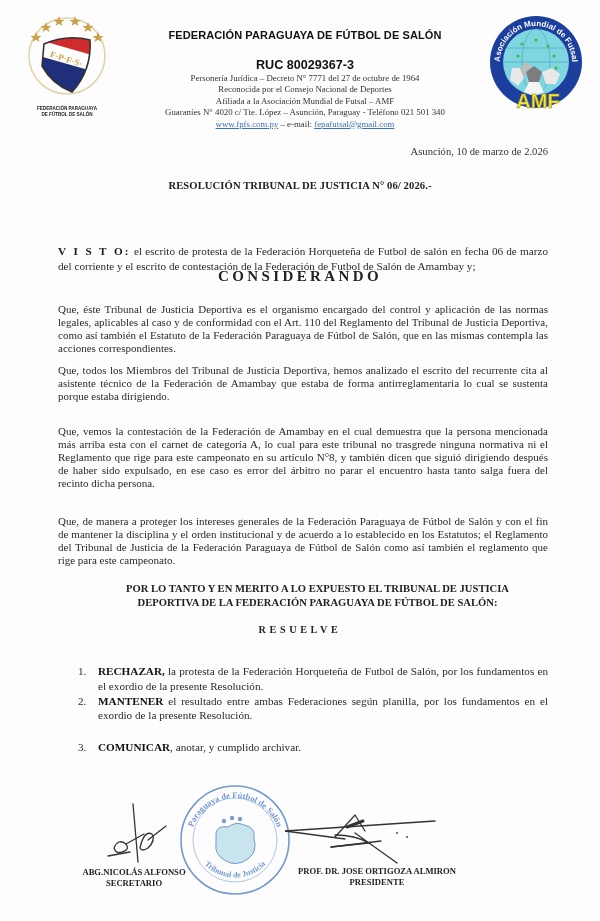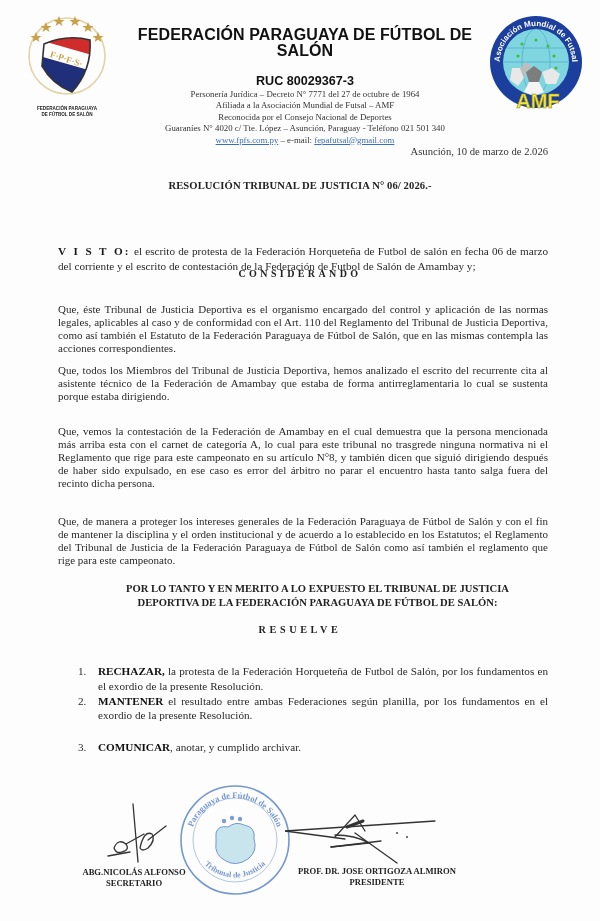--- a/index.html
+++ b/index.html
@@ -8,35 +8,35 @@
 
     .page { position: absolute; left: 0; top: 0; width: 600px; height: 921px; background: #fdfdfd; }
 
     
     .logo-left { position: absolute; left: 22px; top: 10px; width: 90px; height: 115px; }
     .logo-left .caption { position: absolute; left: 0; top: 96px; width: 90px; text-align: center;
       font-family: "Liberation Sans", sans-serif; font-weight: bold; font-size: 4.6px; line-height: 6px; color: #222; }
     .logo-right { position: absolute; left: 482px; top: 10px; width: 108px; height: 110px; }
 
     .header-center { position: absolute; left: 110px; top: 27px; width: 390px; text-align: center; }
-    .org-name { font-family: "Liberation Sans", sans-serif; font-weight: bold; font-size: 16px; letter-spacing: 0.1px; color: #111; line-height: 16px; }
+    .org-name { font-family: "Liberation Sans", sans-serif; font-weight: bold; font-size: 11px; letter-spacing: 0.1px; color: #111; line-height: 16px; }
     .ruc { font-family: "Liberation Sans", sans-serif; font-weight: bold; font-size: 12.6px; color: #111; line-height: 16px; margin-top: 14px; }
     .hline { font-size: 8.8px; line-height: 11.4px; color: #333; }
     .hlinks { font-size: 8.8px; line-height: 11.4px; color: #333; }
     .hlinks a { color: #3a6fc0; text-decoration: underline; }
 
     
     .date { position: absolute; right: 52px; top: 146px; font-size: 10.6px; color: #333; }
     .res-title { position: absolute; left: 0; width: 600px; top: 180px; text-align: center; font-weight: bold; font-size: 10.6px; color: #222; letter-spacing: 0.1px; }
 
     .block { position: absolute; left: 58px; width: 490px; font-size: 11px; line-height: 13px; text-align: justify; color: #2a2a2a; }
     .visto { top: 209px; font-size: 11.2px; line-height: 14.6px; margin-top: 35px; }
     .visto b { letter-spacing: 2.2px; color: #1a1a1a; }
 
-    .considerando { position: absolute; left: 0; width: 600px; top: 268px; text-align: center; font-weight: bold; font-size: 10px; letter-spacing: 3.4px; color: #222; }
+    .considerando { position: absolute; left: 0; width: 600px; top: 268px; text-align: center; font-weight: bold; font-size: 15px; letter-spacing: 3.4px; color: #222; }
 
     .p1 { top: 303px; }
     .p2 { top: 364px; }
     .p3 { top: 425px; }
     .p4 { top: 515px; }
 
     .por-lo-tanto { position: absolute; left: 0; width: 600px; top: 582px; text-align: center; font-weight: bold; font-size: 10.6px; line-height: 14px; color: #222; padding-left: 35px; }
     .resuelve { position: absolute; left: 0; width: 600px; top: 624px; text-align: center; font-weight: bold; font-size: 10.2px; letter-spacing: 3.6px; color: #222; }
 
     .items { position: absolute; left: 78px; width: 470px; top: 664px; font-size: 11.2px; line-height: 14.8px; color: #2a2a2a; }
@@ -87,22 +87,22 @@
     <div class="caption">
       <div>FEDERACIÓN PARAGUAYA</div>
       <div>DE FÚTBOL DE SALÓN</div>
     </div>
   </div>
 
   <div class="header-center">
     <div class="org-name">FEDERACIÓN PARAGUAYA DE FÚTBOL DE SALÓN</div>
     <div class="ruc">RUC 80029367-3</div>
     <div class="hline">Personería Jurídica – Decreto N° 7771 del 27 de octubre de 1964</div>
+    <div class="hline">Reconocida por el Consejo Nacional de Deportes</div>
     <div class="hline">Afiliada a la Asociación Mundial de Futsal – AMF</div>
-    <div class="hline">Reconocida por el Consejo Nacional de Deportes</div>
     <div class="hline">Guaraníes N° 4020 c/ Tte. López – Asunción, Paraguay - Teléfono 021 501 340</div>
     <div class="hlinks">
       <a>www.fpfs.com.py</a><span> – e-mail: </span><a>fepafutsal@gmail.com</a>
     </div>
   </div>
 
   <div class="logo-right">
     <svg width="108" height="110" viewBox="0 0 108 110">
       <circle cx="54" cy="52" r="46" fill="#1c3f9e"></circle>
       <circle cx="54" cy="52" r="33" fill="#7fd6e0"></circle>

